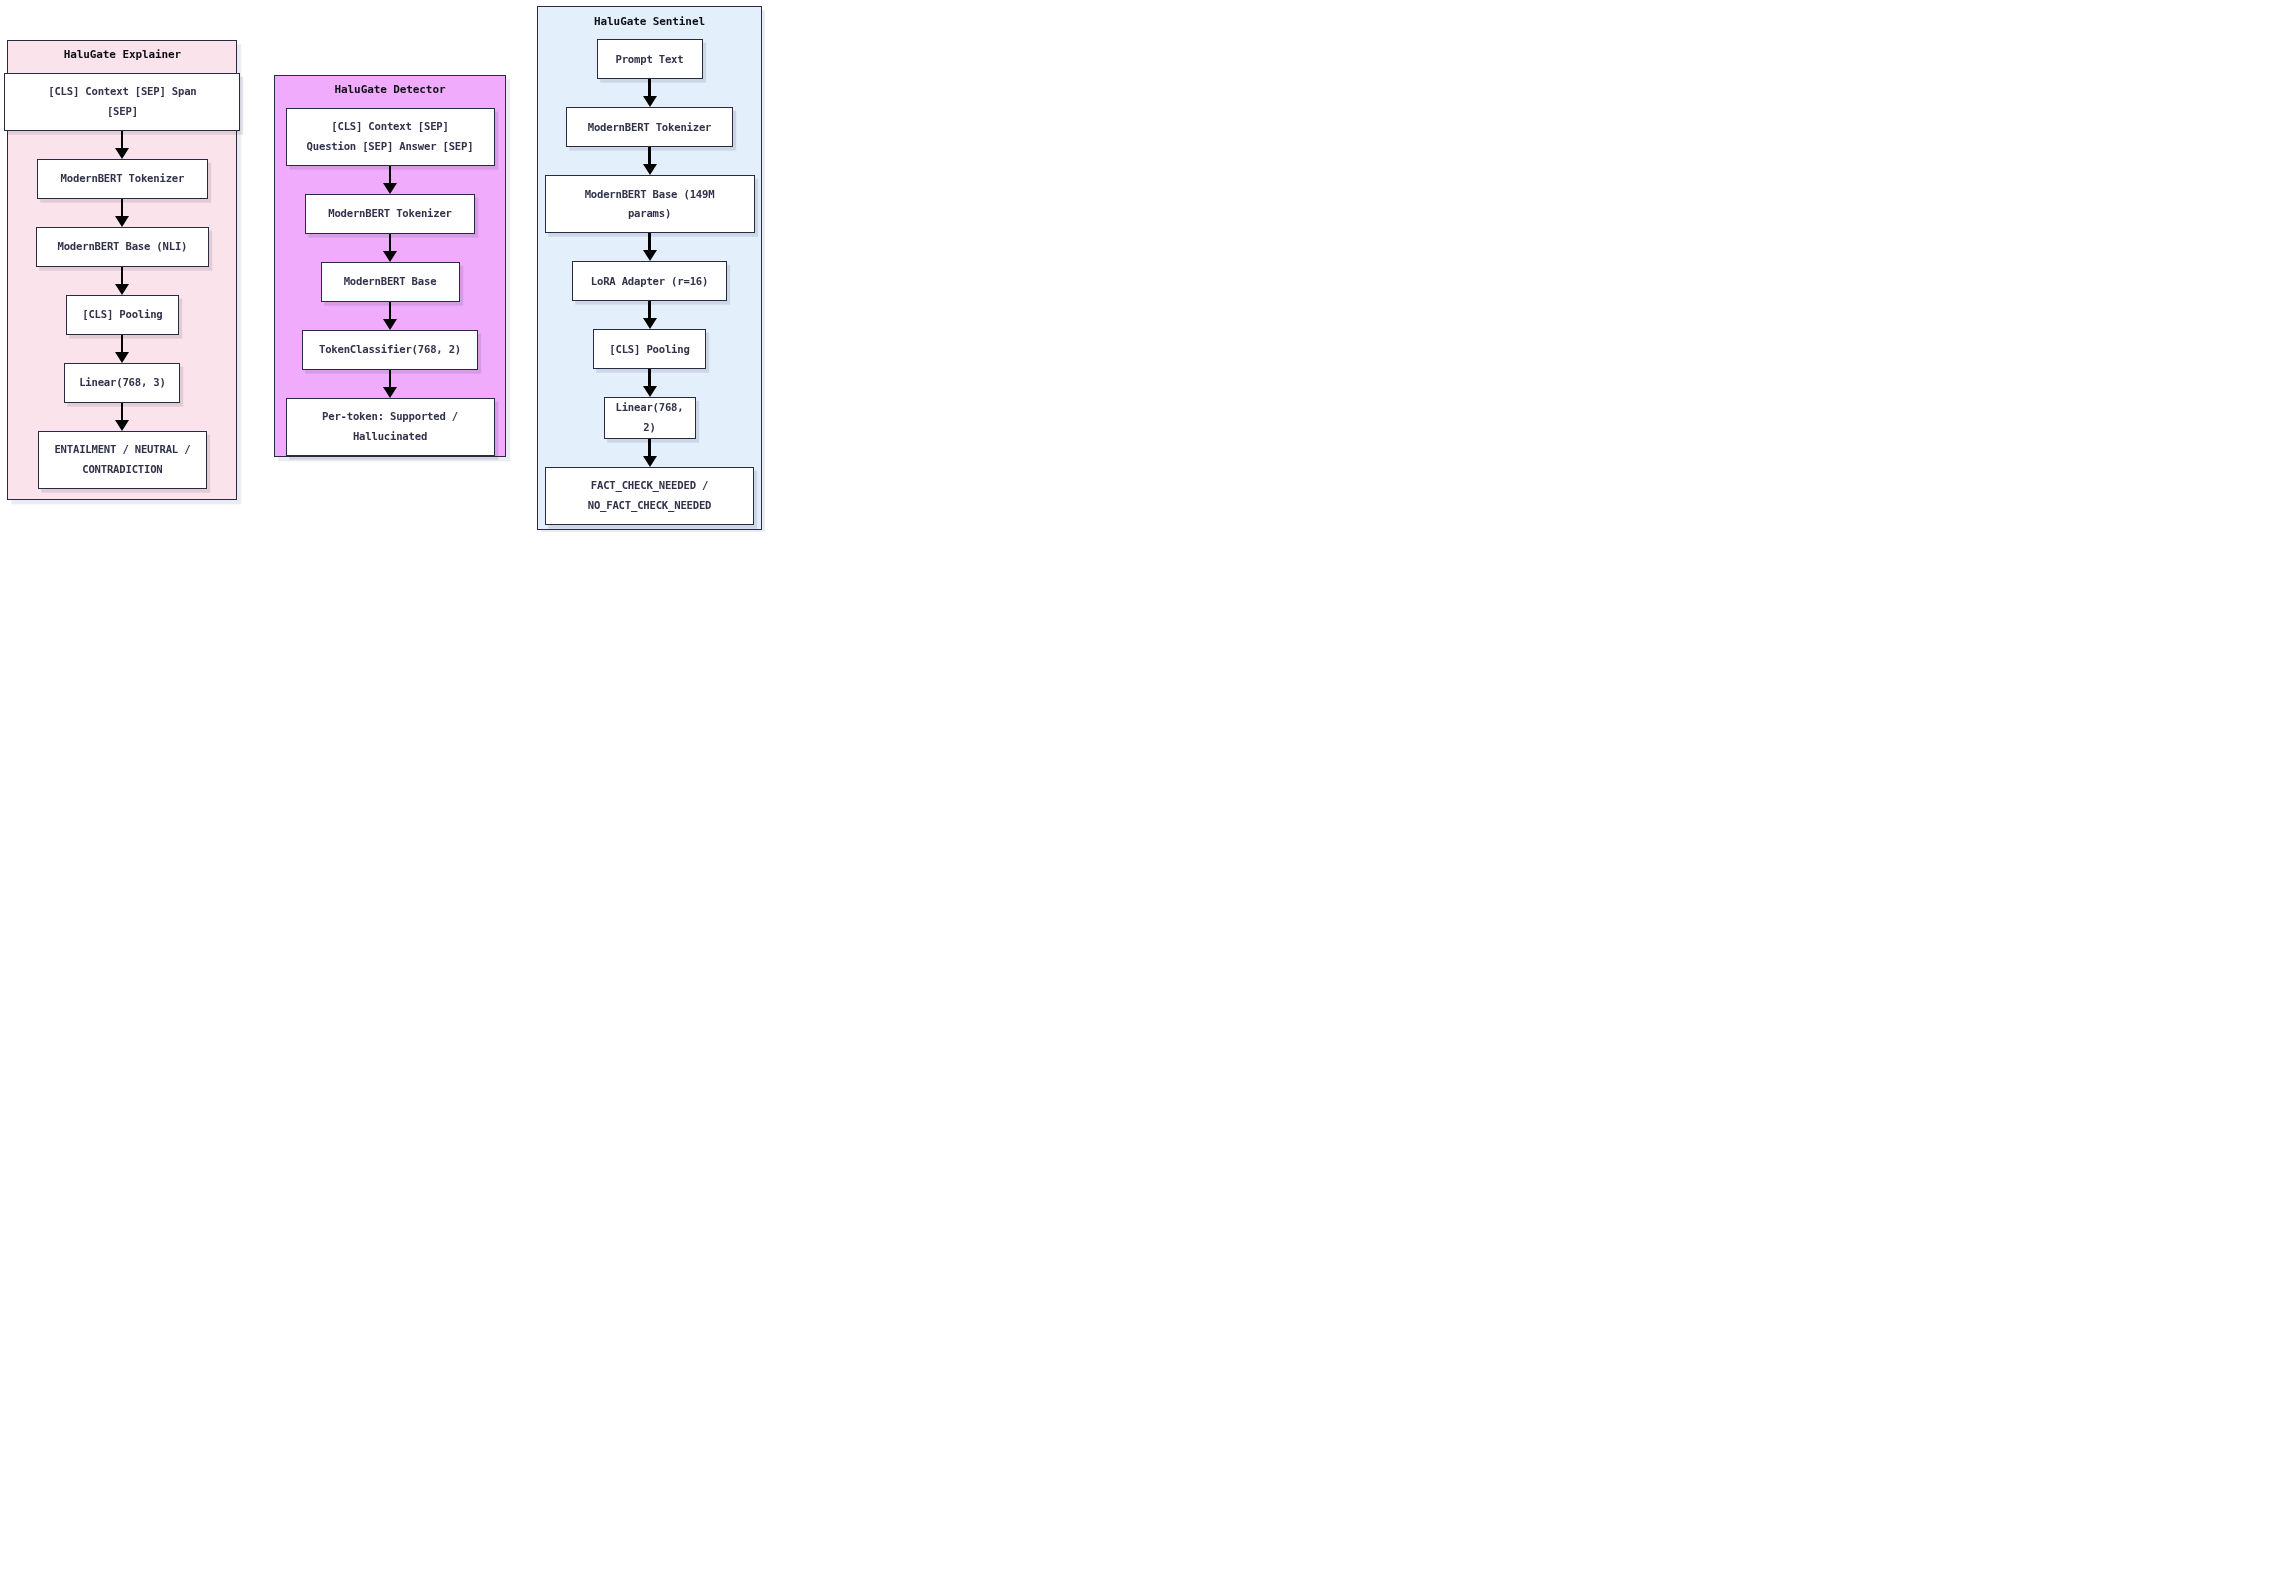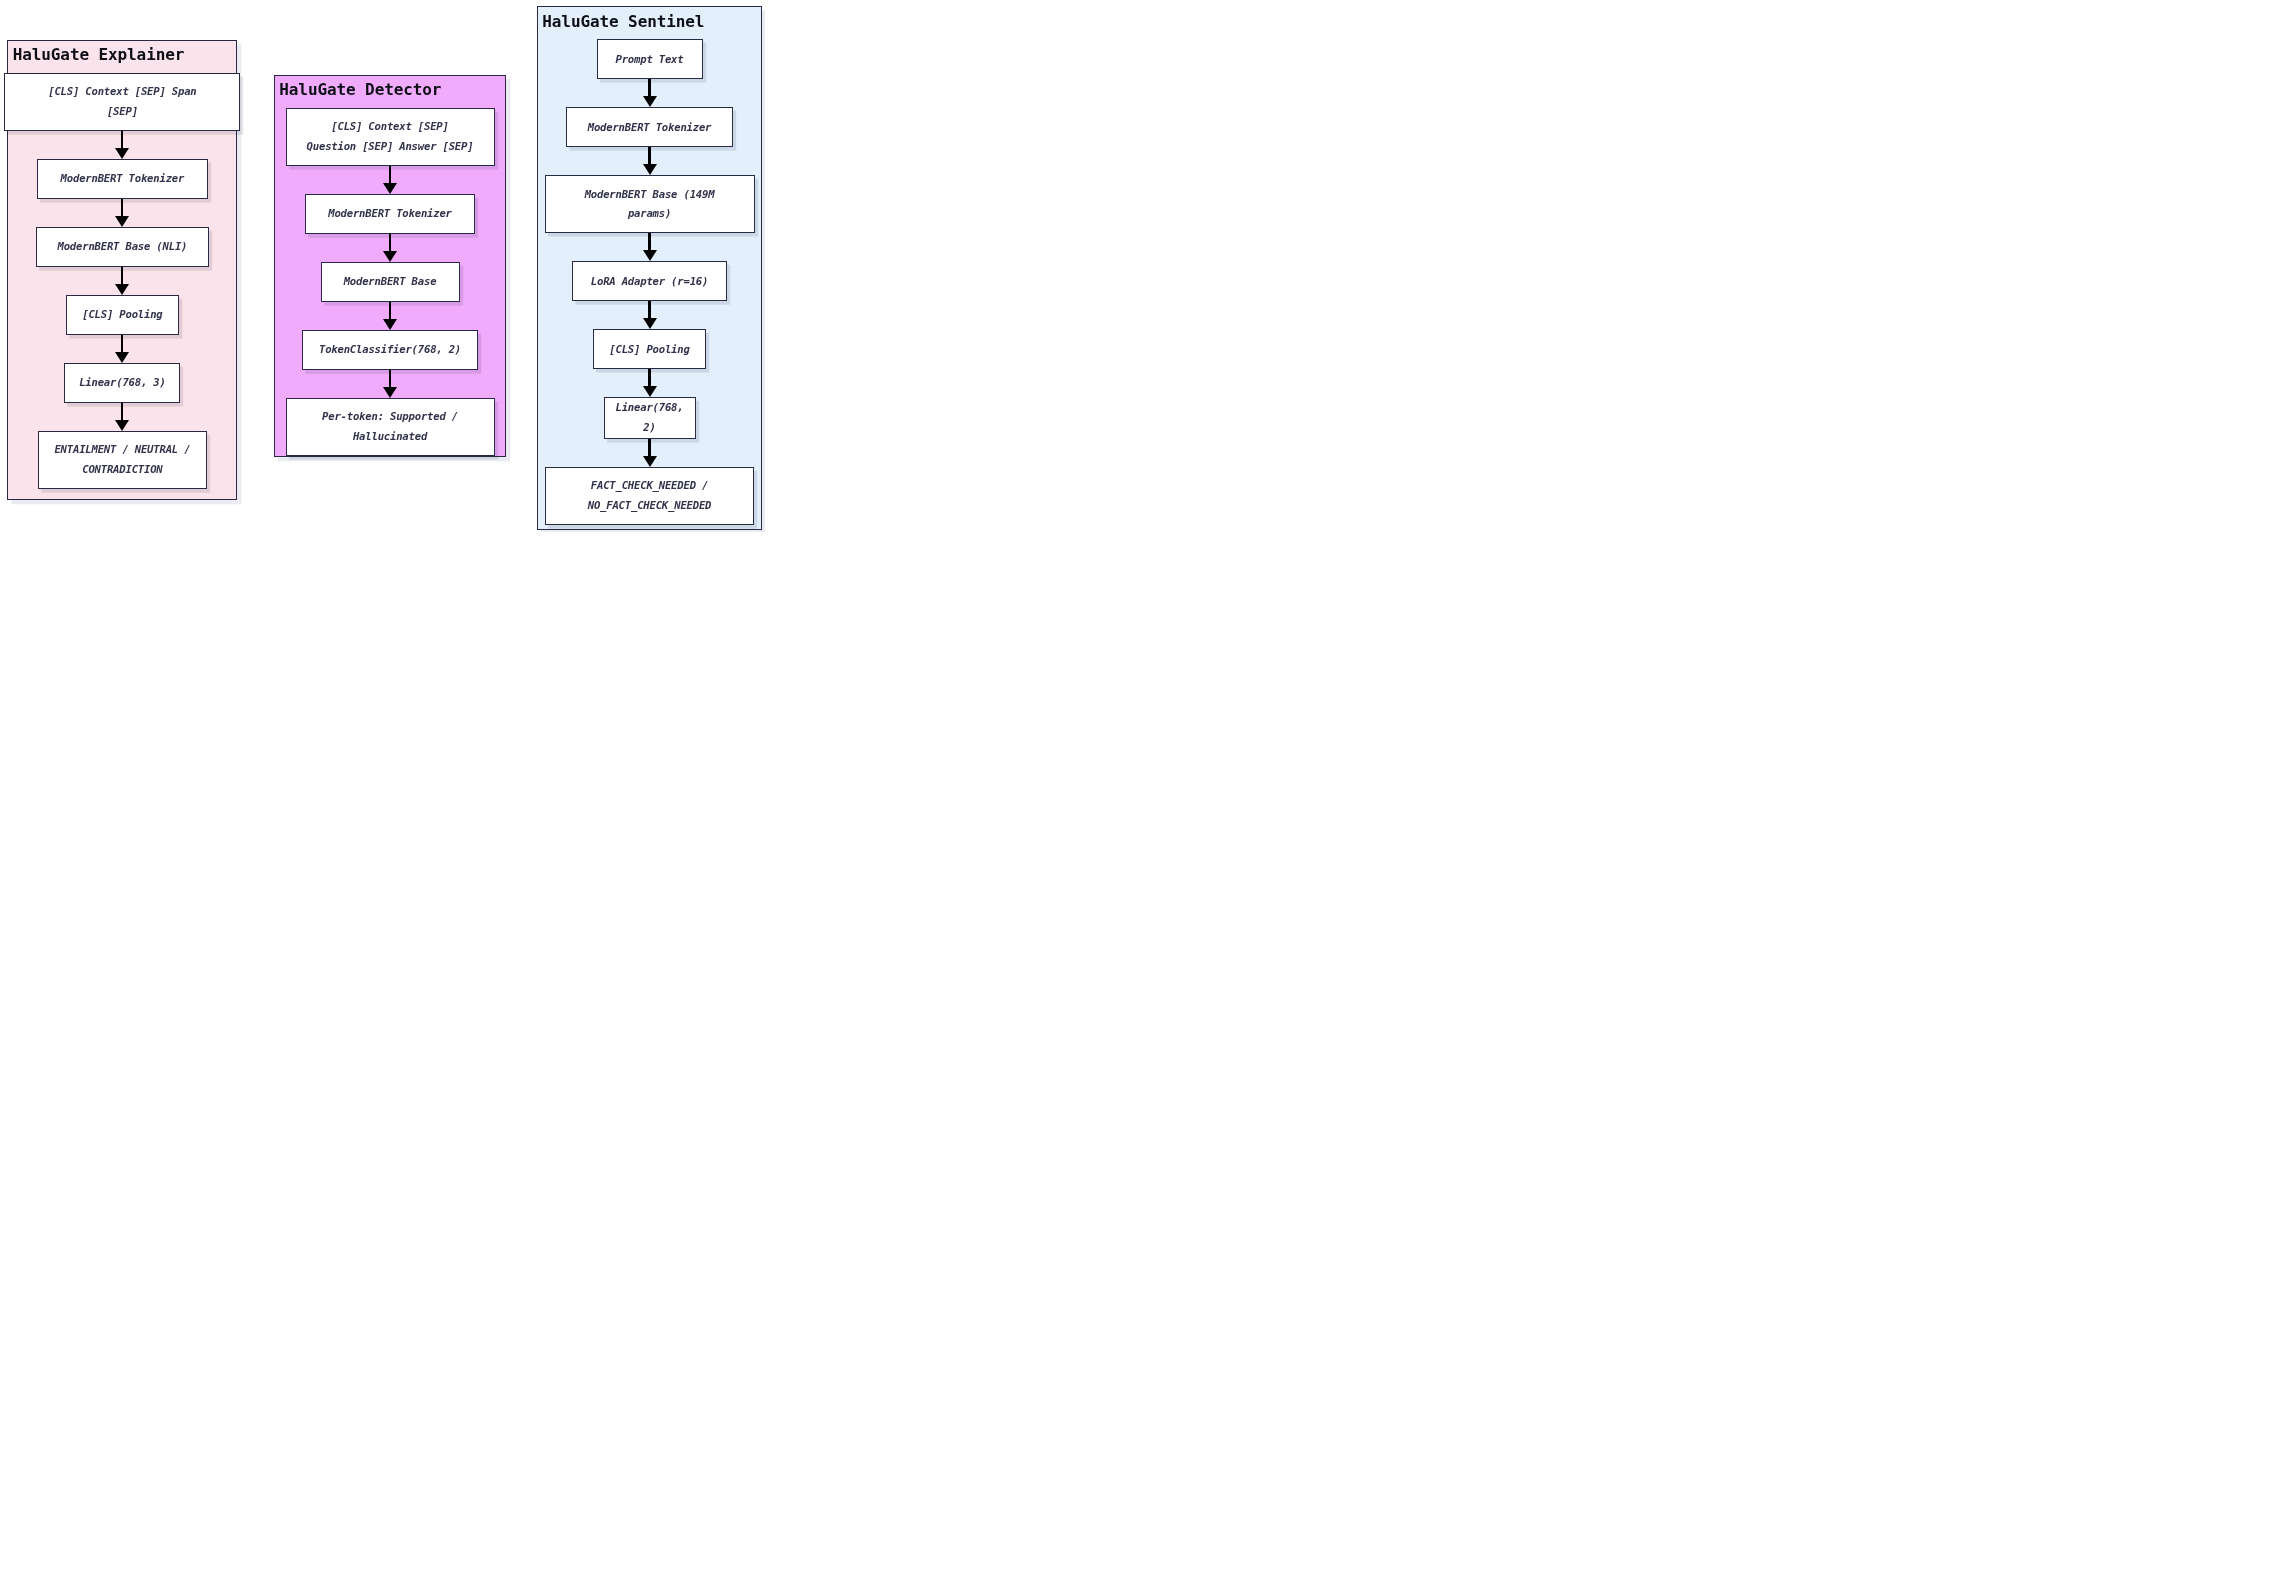--- a/index.html
+++ b/index.html
@@ -15,27 +15,28 @@
     position: absolute;
     box-sizing: border-box;
     border: 1.6px solid #282944;
     box-shadow: 4.3px 4.3px 0 #eaecf1;
   }
   .panel-explainer { left: 7.4px;  top: 40px;  width: 230px; height: 460px; background: #fbe3eb; }
   .panel-detector  { left: 274px; top: 75px; width: 232px; height: 382px; background: #f0abfc; }
   .panel-sentinel  { left: 537px; top: 6.4px; width: 225px; height: 524px; background: #e3f0fc; }
   .panel-title {
     margin: 6.4px 4.3px 9.6px;
-    font-size: 16px;
+    text-align: center;
+    font-size: 11px;
     font-weight: bold;
     line-height: 16px;
     color: #0e0f16;
     letter-spacing: -0.1px;
   }
-  .stack { display: flex; flex-direction: column; align-items: center; font-style: italic; }
+  .stack { display: flex; flex-direction: column; align-items: center; }
   .node {
     box-sizing: border-box;
     min-height: 40px;
     padding: 0 4.3px;
     background: #ffffff;
     border: 1.6px solid #282944;
     box-shadow: 3.2px 3.7px 0 rgba(40, 41, 68, 0.12);
     display: flex;
     align-items: center;
     justify-content: center;

